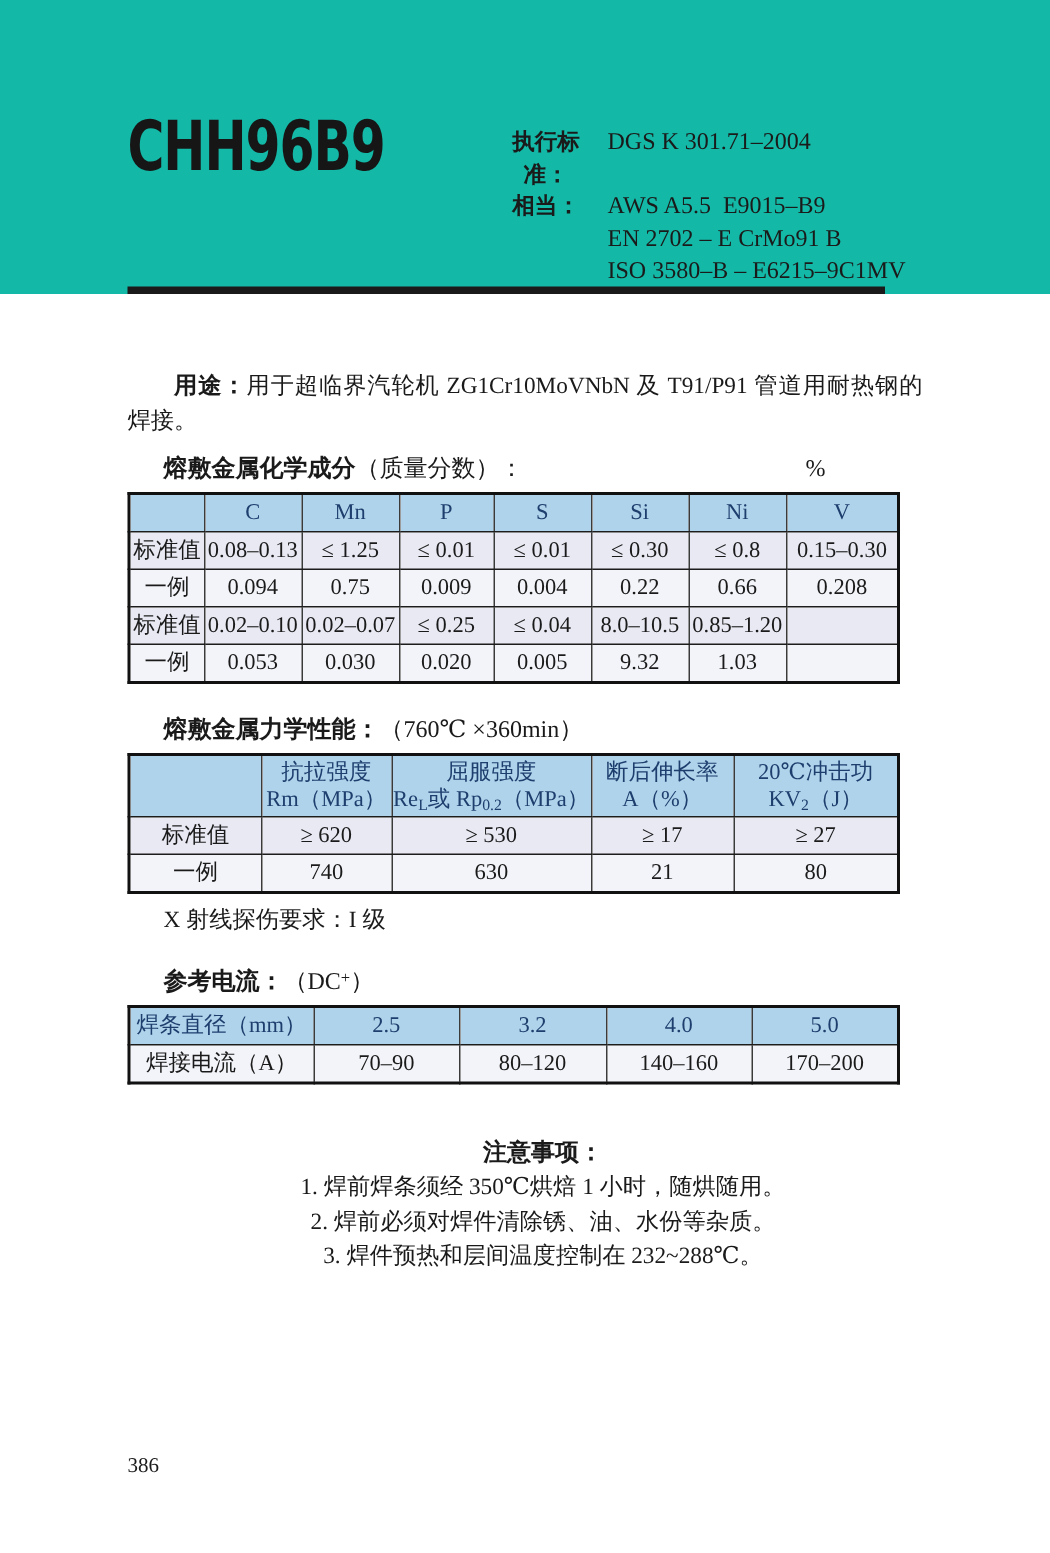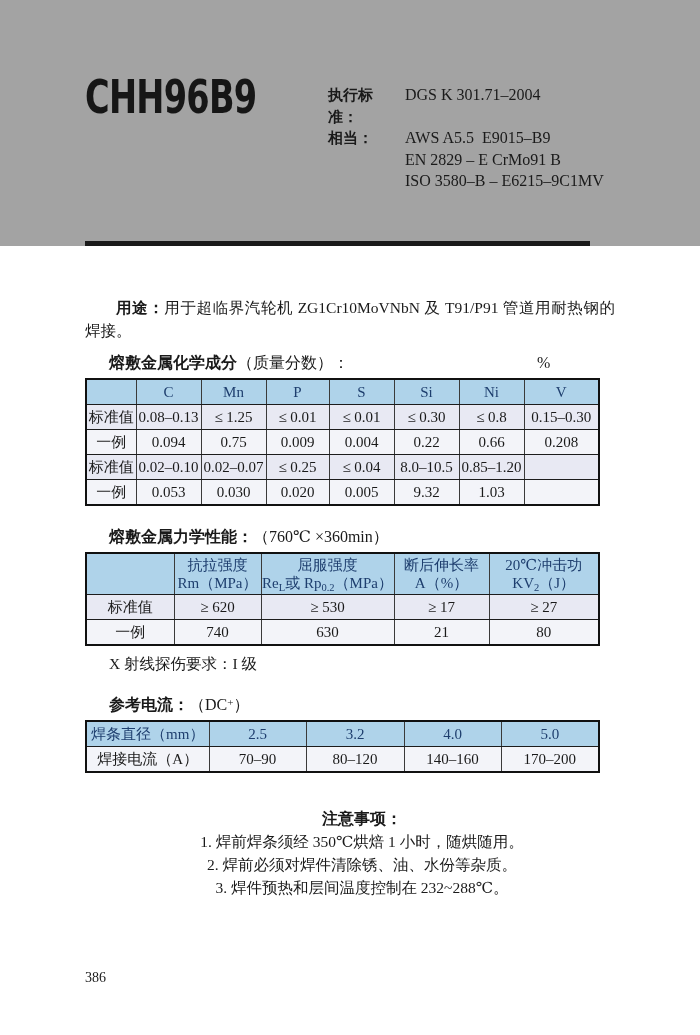--- a/index.html
+++ b/index.html
@@ -1,31 +1,31 @@
 <!DOCTYPE html>
 <html><head>
 <meta charset="utf-8">
 <style>
   html,body{margin:0;padding:0;}
   .page{
     position:relative;width:700px;height:1035px;overflow:hidden;background:#ffffff;
     font-family:"Liberation Serif","DejaVu Serif",serif;color:#1a1a1a;
   }
   
-  .hero{position:relative;width:700px;height:246px;background:#a3a3a3;}
+  .hero{position:relative;width:700px;height:196px;background:#14b8a6;}
   .hero-title{
     position:absolute;left:85px;top:74px;margin:0;
     font-family:"DejaVu Sans","Liberation Sans",sans-serif;
     font-weight:bold;font-size:46px;line-height:46px;letter-spacing:-1px;
     color:#161616;transform:scaleX(0.73);transform-origin:left top;white-space:nowrap;
   }
   .standards{position:absolute;left:328px;top:84px;font-size:16px;line-height:21.5px;}
   .std-row{display:flex;}
   .std-label{
-    display:inline-block;width:72px;text-align:left;
+    display:inline-block;width:72px;text-align:center;
     font-family:"Liberation Sans","DejaVu Sans",sans-serif;font-weight:bold;font-size:15px;
   }
   .std-value{margin-left:5px;white-space:pre;}
   .black-bar{position:absolute;left:85px;bottom:0;width:505px;height:5px;background:#1a1a1a;}
   
   .content{padding:0 85px;}
   .desc{margin-top:50px;font-size:15.5px;line-height:23px;text-align:justify;}
   .desc p{margin:0;text-indent:2em;}
   .plabel{font-family:"Liberation Sans","DejaVu Sans",sans-serif;font-weight:bold;}
   .sec-heading{
@@ -73,21 +73,21 @@
       <div class="std-row">
         <span class="std-label">执行标准：</span>
         <span class="std-value">DGS K 301.71–2004</span>
       </div>
       <div class="std-row">
         <span class="std-label">相当：</span>
         <span class="std-value">AWS A5.5  E9015–B9</span>
       </div>
       <div class="std-row">
         <span class="std-label"></span>
-        <span class="std-value">EN 2829 – E CrMo91 B</span>
+        <span class="std-value">EN 2702 – E CrMo91 B</span>
       </div>
       <div class="std-row">
         <span class="std-label"></span>
         <span class="std-value">ISO 3580–B – E6215–9C1MV</span>
       </div>
     </div>
     <div class="black-bar"></div>
   </div>
 
   <div class="content">

